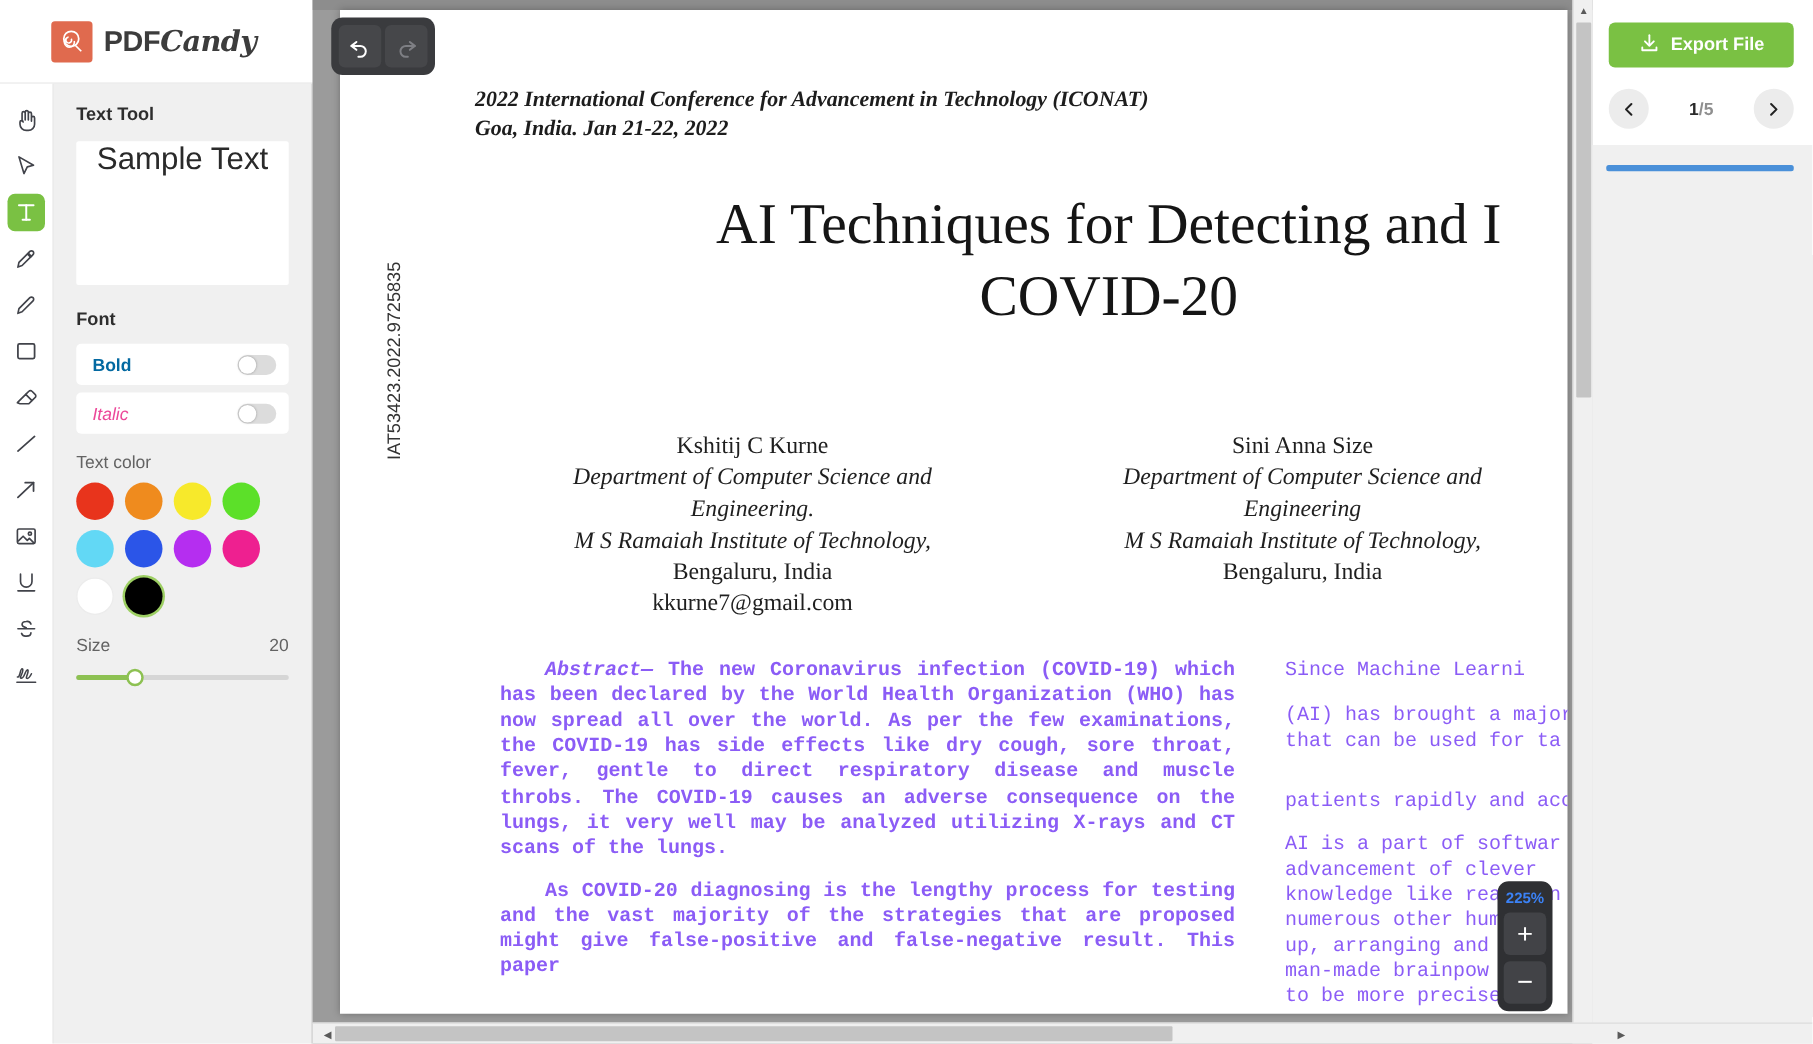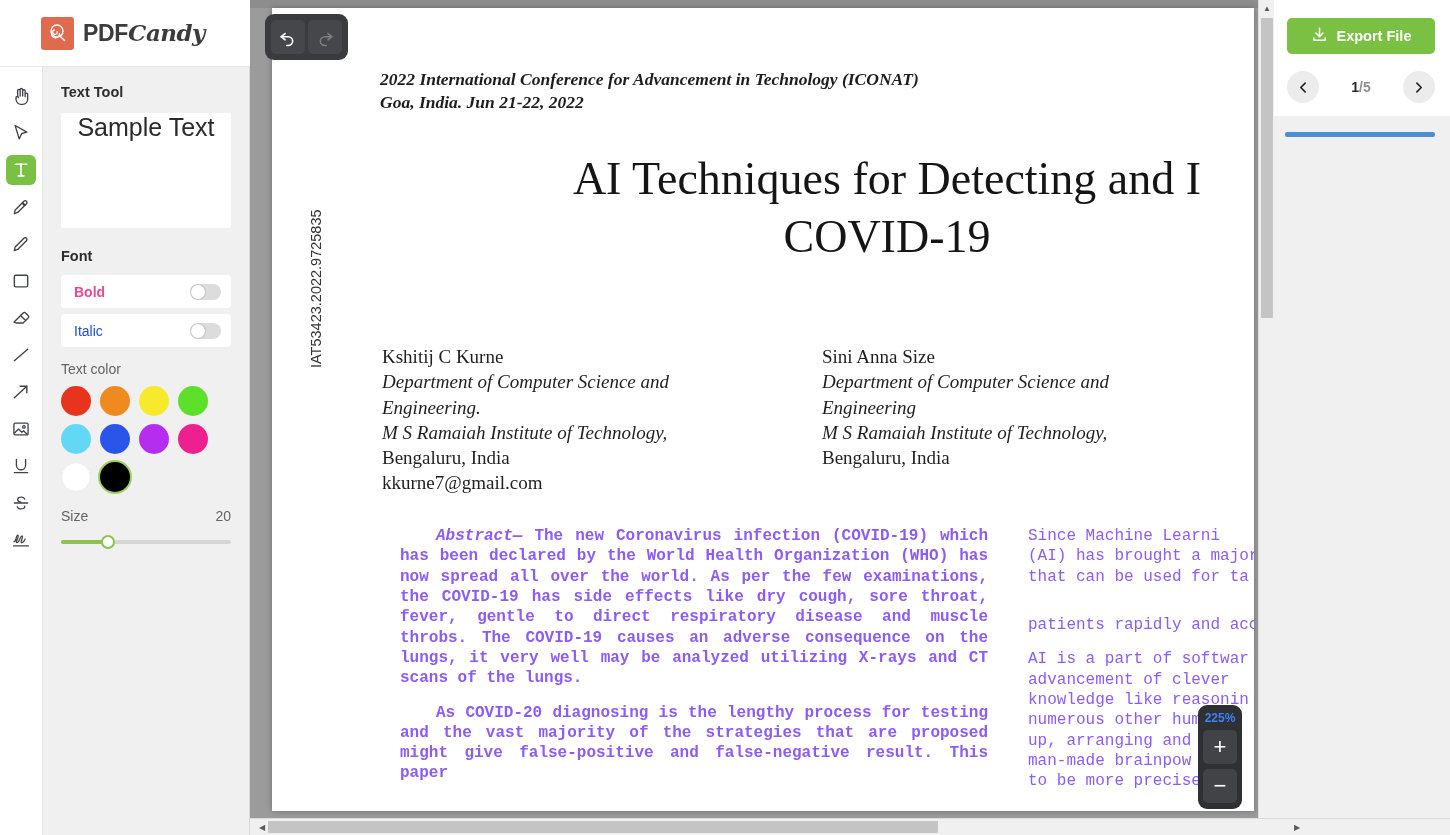--- a/index.html
+++ b/index.html
@@ -51,23 +51,23 @@
     background: #ffffff; height: 115px; border-radius: 2px;
     display: flex; align-items: flex-start; justify-content: center; margin-bottom: 20px;
   }
   .sample-text { font-size: 25px; color: #2a2a2a; font-weight: 400; }
   .section-label { font-size: 14.5px; font-weight: 700; color: #2d2d2d; margin-bottom: 11px; }
   .opt-row {
     background: #ffffff; height: 33px; border-radius: 4px; margin-bottom: 6px;
     display: flex; align-items: center; justify-content: space-between;
     padding: 0 10px 0 13px; cursor: pointer;
   }
-  .opt-label { font-size: 14px; color: #ec4899; }
+  .opt-label { font-size: 14px; color: #0369a1; }
   .opt-label.b { font-weight: 700; }
-  .opt-label.i { color: #1d4ed8; }
+  .opt-label.i { font-style: italic; color: #ec4899; }
   .toggle {
     width: 31px; height: 16px; border-radius: 9px; background: #dcdcdc; position: relative;
   }
   .toggle::after {
     content: ''; position: absolute; left: 1px; top: 1px;
     width: 14px; height: 14px; border-radius: 50%; background: #ffffff;
     box-shadow: 0 0 2px rgba(0,0,0,.35);
   }
   .subtle-label { font-size: 14px; color: #636363; margin: 14px 0 9px 0; }
   .swatches { display: flex; flex-wrap: wrap; gap: 8px 9px; width: 100%; }
@@ -117,21 +117,21 @@
     font-size: 17.5px; line-height: 1.32; color: #1d1d1d;
   }
   .paper-title {
     position: absolute; left: 110px; top: 142px; width: 1010px;
     font-family: "Liberation Serif", serif; font-size: 46px; line-height: 1.25;
     color: #151515; text-align: center; white-space: nowrap;
   }
   .paper-title .l2 { display: block; }
   .authors { position: absolute; left: 110px; top: 336px; width: 880px; display: flex; }
   .author-col {
-    width: 50%; text-align: left;
+    width: 50%; text-align: center;
     font-family: "Liberation Serif", serif; font-size: 19px; line-height: 1.33; color: #1f1f1f;
   }
   .author-col .name { font-style: normal; }
   .author-col .aff { font-style: italic; }
   .author-col .plain { font-style: normal; }
   .cols { position: absolute; left: 128px; top: 518px; width: 1010px; display: flex; gap: 40px; }
   .col { width: 588px; }
   .col.right { width: 382px; }
   .col p {
     font-family: Liberation Mono, monospace; font-size: 16px; line-height: 1.27;
@@ -370,26 +370,26 @@
   </div>
 
   <div class="doc-area">
     <div class="doc-topstrip"></div>
 
     <div class="page">
       <div class="doi-vertical">IAT53423.2022.9725835</div>
 
       <div class="conf-head">
         <div>2022 International Conference for Advancement in Technology (ICONAT)</div>
-        <div>Goa, India. Jun 21-22, 2022</div>
+        <div>Goa, India. Jan 21-22, 2022</div>
       </div>
 
       <div class="paper-title">
         <span>AI Techniques for Detecting and I</span>
-        <span class="l2">COVID-19</span>
+        <span class="l2">COVID-20</span>
       </div>
 
       <div class="authors">
         <div class="author-col">
           <div class="name">Kshitij C Kurne</div>
           <div class="aff">Department of Computer Science and</div>
           <div class="aff">Engineering.</div>
           <div class="aff">M S Ramaiah Institute of Technology,</div>
           <div class="plain">Bengaluru, India</div>
           <div class="plain">kkurne7@gmail.com</div>
@@ -404,21 +404,21 @@
       </div>
 
       <div class="cols">
         <div class="col left">
           <p><span class="abs">Abstract—</span><span> The new Coronavirus infection (COVID-19) which has been declared by the World Health Organization (WHO) has now spread all over the world. As per the few examinations, the COVID-19 has side effects like dry cough, sore throat, fever, gentle to direct respiratory disease and muscle throbs. The COVID-19 causes an adverse consequence on the lungs, it very well may be analyzed utilizing X-rays and CT scans of the lungs.</span></p>
           <p>As COVID-20 diagnosing is the lengthy process for testing and the vast majority of the strategies that are proposed might give false-positive and false-negative result. This paper</p>
         </div>
         <div class="col right" id="right-col-host">
             <p style="text-indent: 0px;">
               <span style="display: block;">    Since Machine Learni</span>
-              <span style="display: block;">(AI) has brought a major</span>
+              <span style="display: block; margin-top: 16px;">(AI) has brought a major</span>
               <span style="display: block;">that can be used for ta</span>
               <span style="display: block; margin-top: 28px;">patients rapidly and accur</span>
             </p>
             <p style="text-indent: 0px;">
               <span style="display: block;">    AI is a part of softwar</span>
               <span style="display: block;">advancement  of  clever</span>
               <span style="display: block;">knowledge  like  reasonin</span>
               <span style="display: block;">numerous other hum</span>
               <span style="display: block;">up, arranging and an</span>
               <span style="display: block;">man-made brainpow</span>

